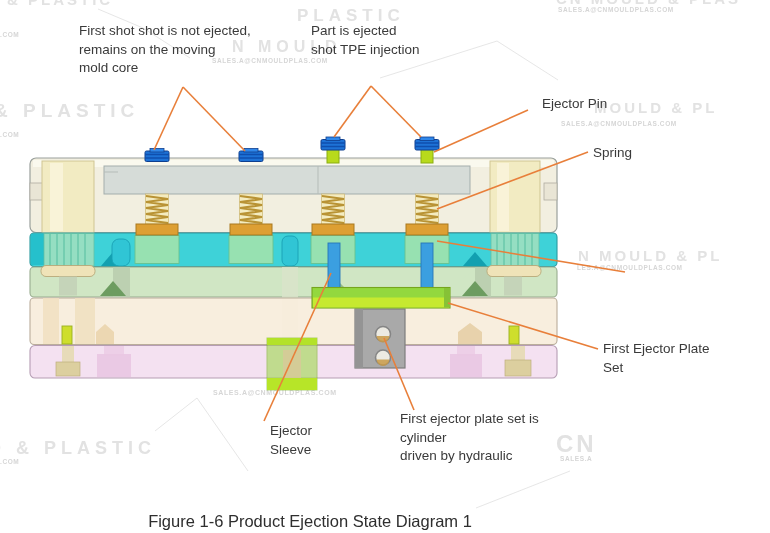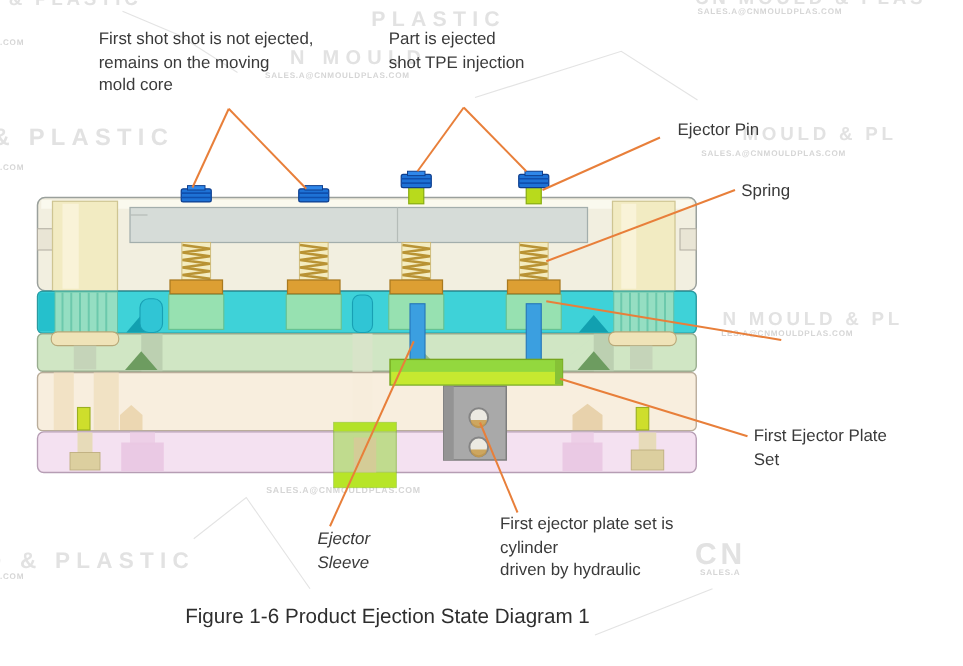--- a/index.html
+++ b/index.html
@@ -6,21 +6,21 @@
   #stage{
     position:relative;width:770px;height:533px;overflow:hidden;background:#ffffff;
     font-family:"Liberation Sans", sans-serif;
   }
   .label{
     position:absolute;color:#3a3a3a;font-size:13.5px;line-height:18.5px;
     white-space:nowrap;
   }
   .label div{white-space:nowrap;}
   .caption{
-    position:absolute;left:0;top:484px;width:620px;text-align:center;
+    position:absolute;left:0;top:512px;width:620px;text-align:center;
     color:#2e2e2e;font-size:16.5px;
   }
   .wm{
     position:absolute;color:#e2e2e2;font-weight:600;letter-spacing:3px;
     white-space:nowrap;pointer-events:none;
   }
   .wm.mail{font-size:6.5px;letter-spacing:0.6px;font-weight:700;color:#d6d6d6;}
   svg{position:absolute;left:0;top:0;}
 </style>
 </head>
@@ -254,21 +254,21 @@
   <div class="label" style="left:542px;top:95px;text-align:center;">Ejector Pin</div>
 
   <div class="label" style="left:593px;top:144px;">Spring</div>
 
 
   <div class="label" style="left:603px;top:340px;">
     <div>First Ejector Plate</div>
     <div>Set</div>
   </div>
 
-  <div class="label" style="left:254px;top:422px;font-style:italic;">
+  <div class="label" style="left:270px;top:422px;">
     <div>Ejector</div>
     <div>Sleeve</div>
   </div>
 
   <div class="label" style="left:388px;top:410px;margin-left:12px;">
     <div>First ejector plate set is</div>
     <div>cylinder</div>
     <div>driven by hydraulic</div>
   </div>
 

